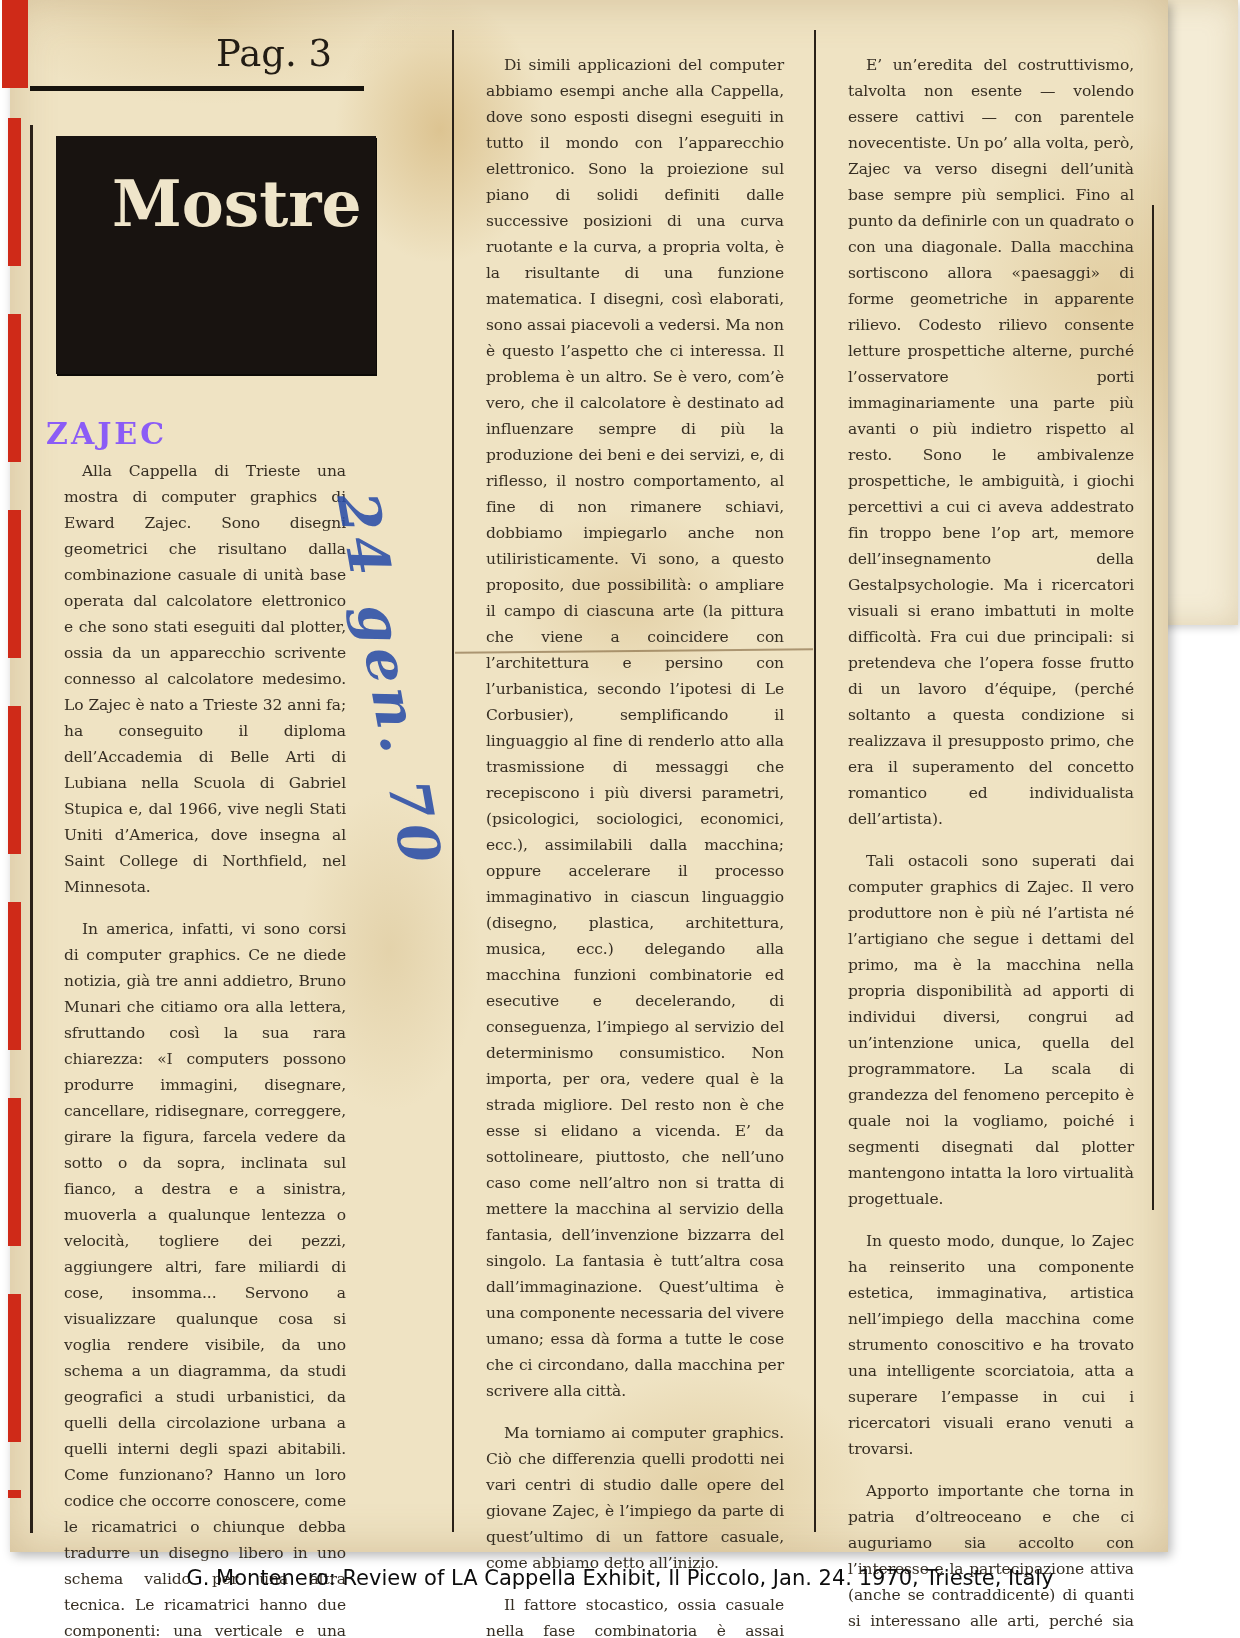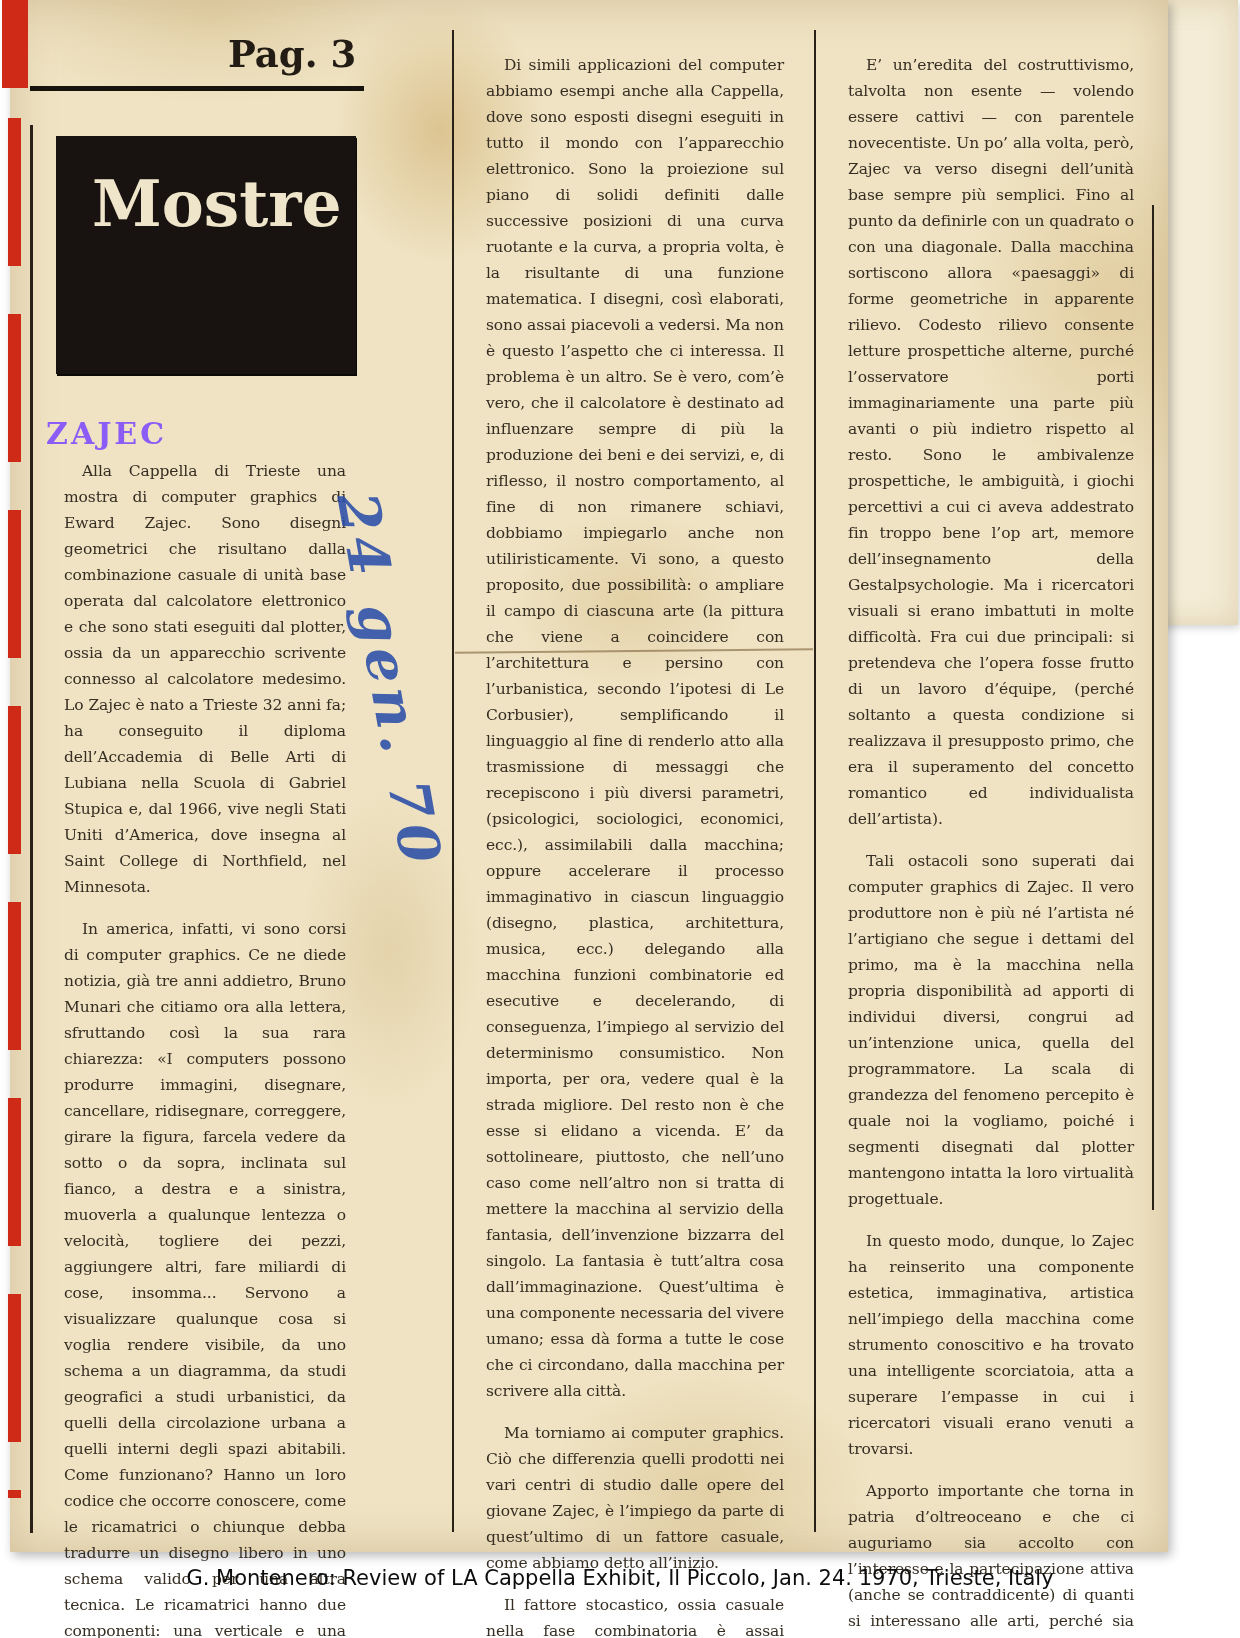--- a/index.html
+++ b/index.html
@@ -22,25 +22,25 @@
   .paper-ext{
     position:absolute;left:1060px;top:0;width:178px;height:625px;
     background:#f4ecd6;
     box-shadow: inset 0 0 30px rgba(170,135,80,0.28), 2px 3px 8px rgba(0,0,0,0.18);
   }
   .red-corner{position:absolute;left:2px;top:0;width:26px;height:88px;background:#cf2a18;}
   .red-marks{
     position:absolute;left:8px;top:118px;width:13px;height:1380px;
     background:repeating-linear-gradient(to bottom,#cf2a18 0 148px,rgba(0,0,0,0) 148px 196px);
   }
-  .pag-label{position:absolute;left:228px;top:32px;font-size:37px;font-weight:bold;color:#221c14;}
+  .pag-label{position:absolute;left:216px;top:32px;font-size:37px;font-weight:normal;color:#221c14;}
   .rule-top{position:absolute;left:30px;top:86px;width:334px;height:5px;background:#17130d;}
   .masthead{
     position:absolute;left:56px;top:136px;width:300px;height:238px;background:#181310;
-    color:#efe5ca;box-shadow:1px 2px 0 #0c0a07;
+    color:#efe5ca;box-shadow:1px 2px 0 #0c0a07;padding-left:20px;
   }
   .masthead .mh{display:block;font-weight:bold;font-size:63px;line-height:76px;padding-left:36px;}
   .masthead .mh:first-child{padding-top:30px;}
   .headline{
     position:absolute;left:46px;top:416px;width:318px;text-align:left;
     font-size:30px;font-weight:bold;letter-spacing:3px;color:#8b5cf6;
   }
   .col{
     position:absolute;color:#362e23;font-size:15.5px;line-height:26px;
     text-align:justify;letter-spacing:-0.1px;hyphens:auto;

